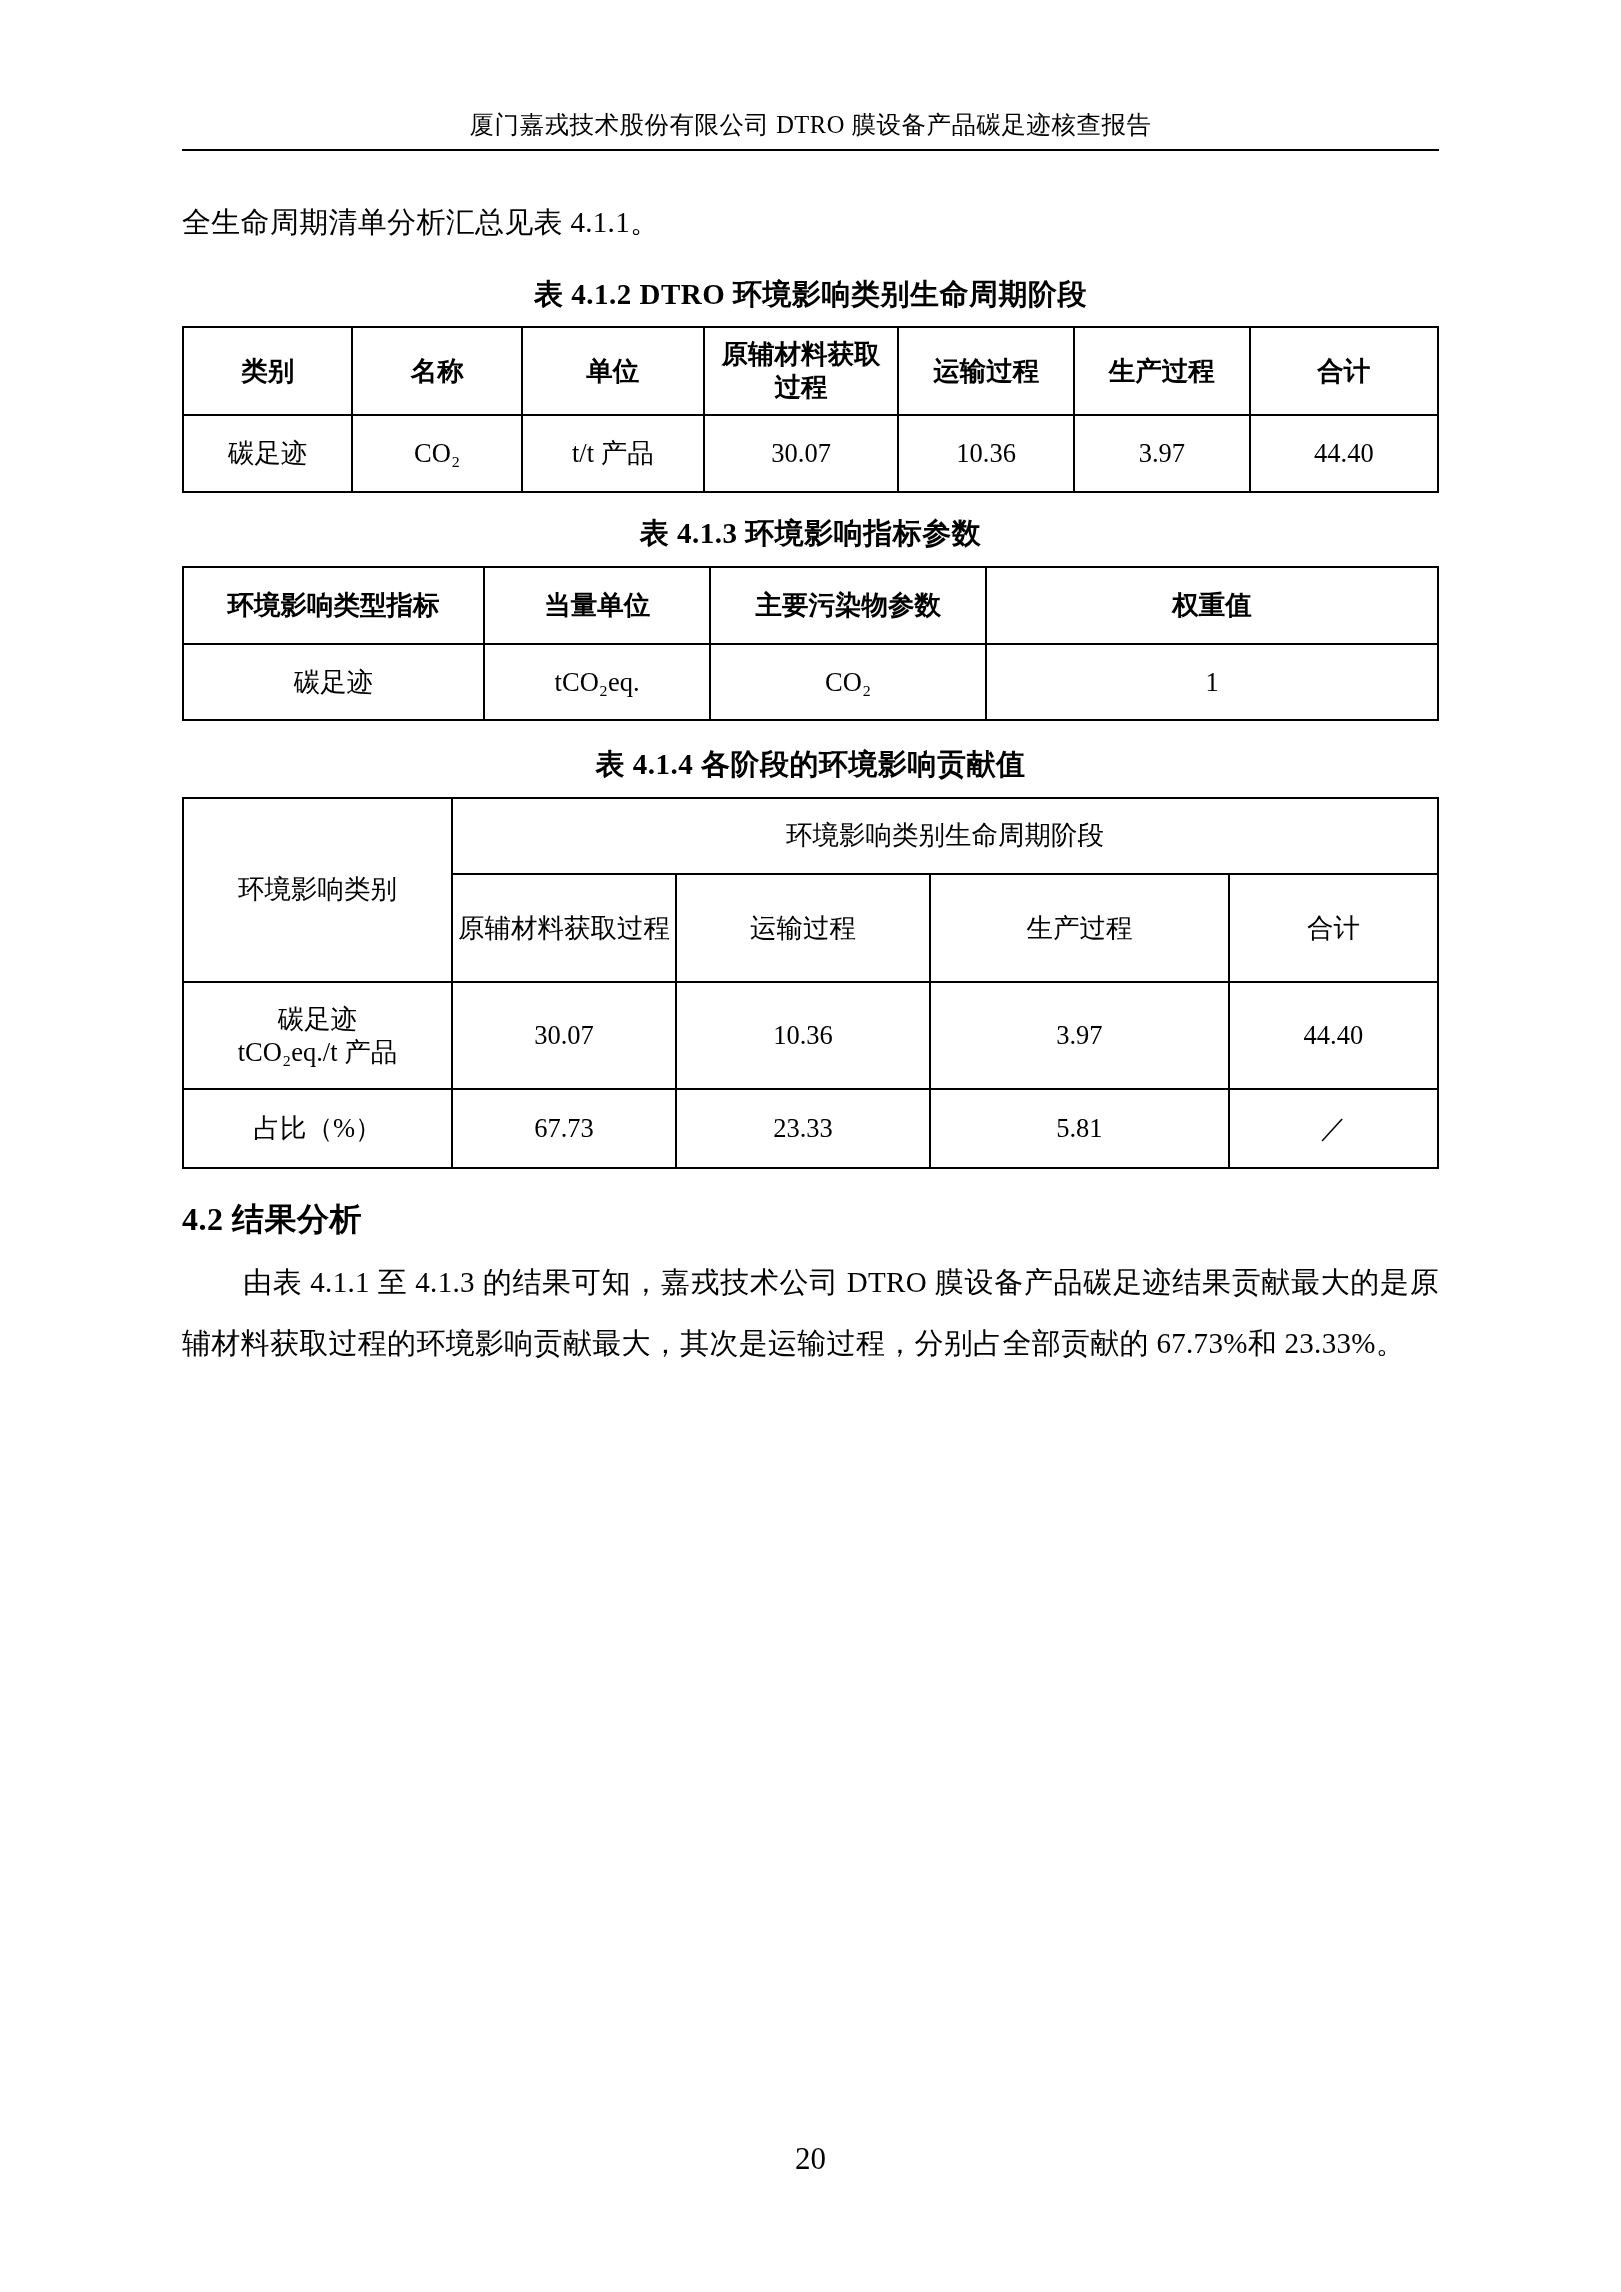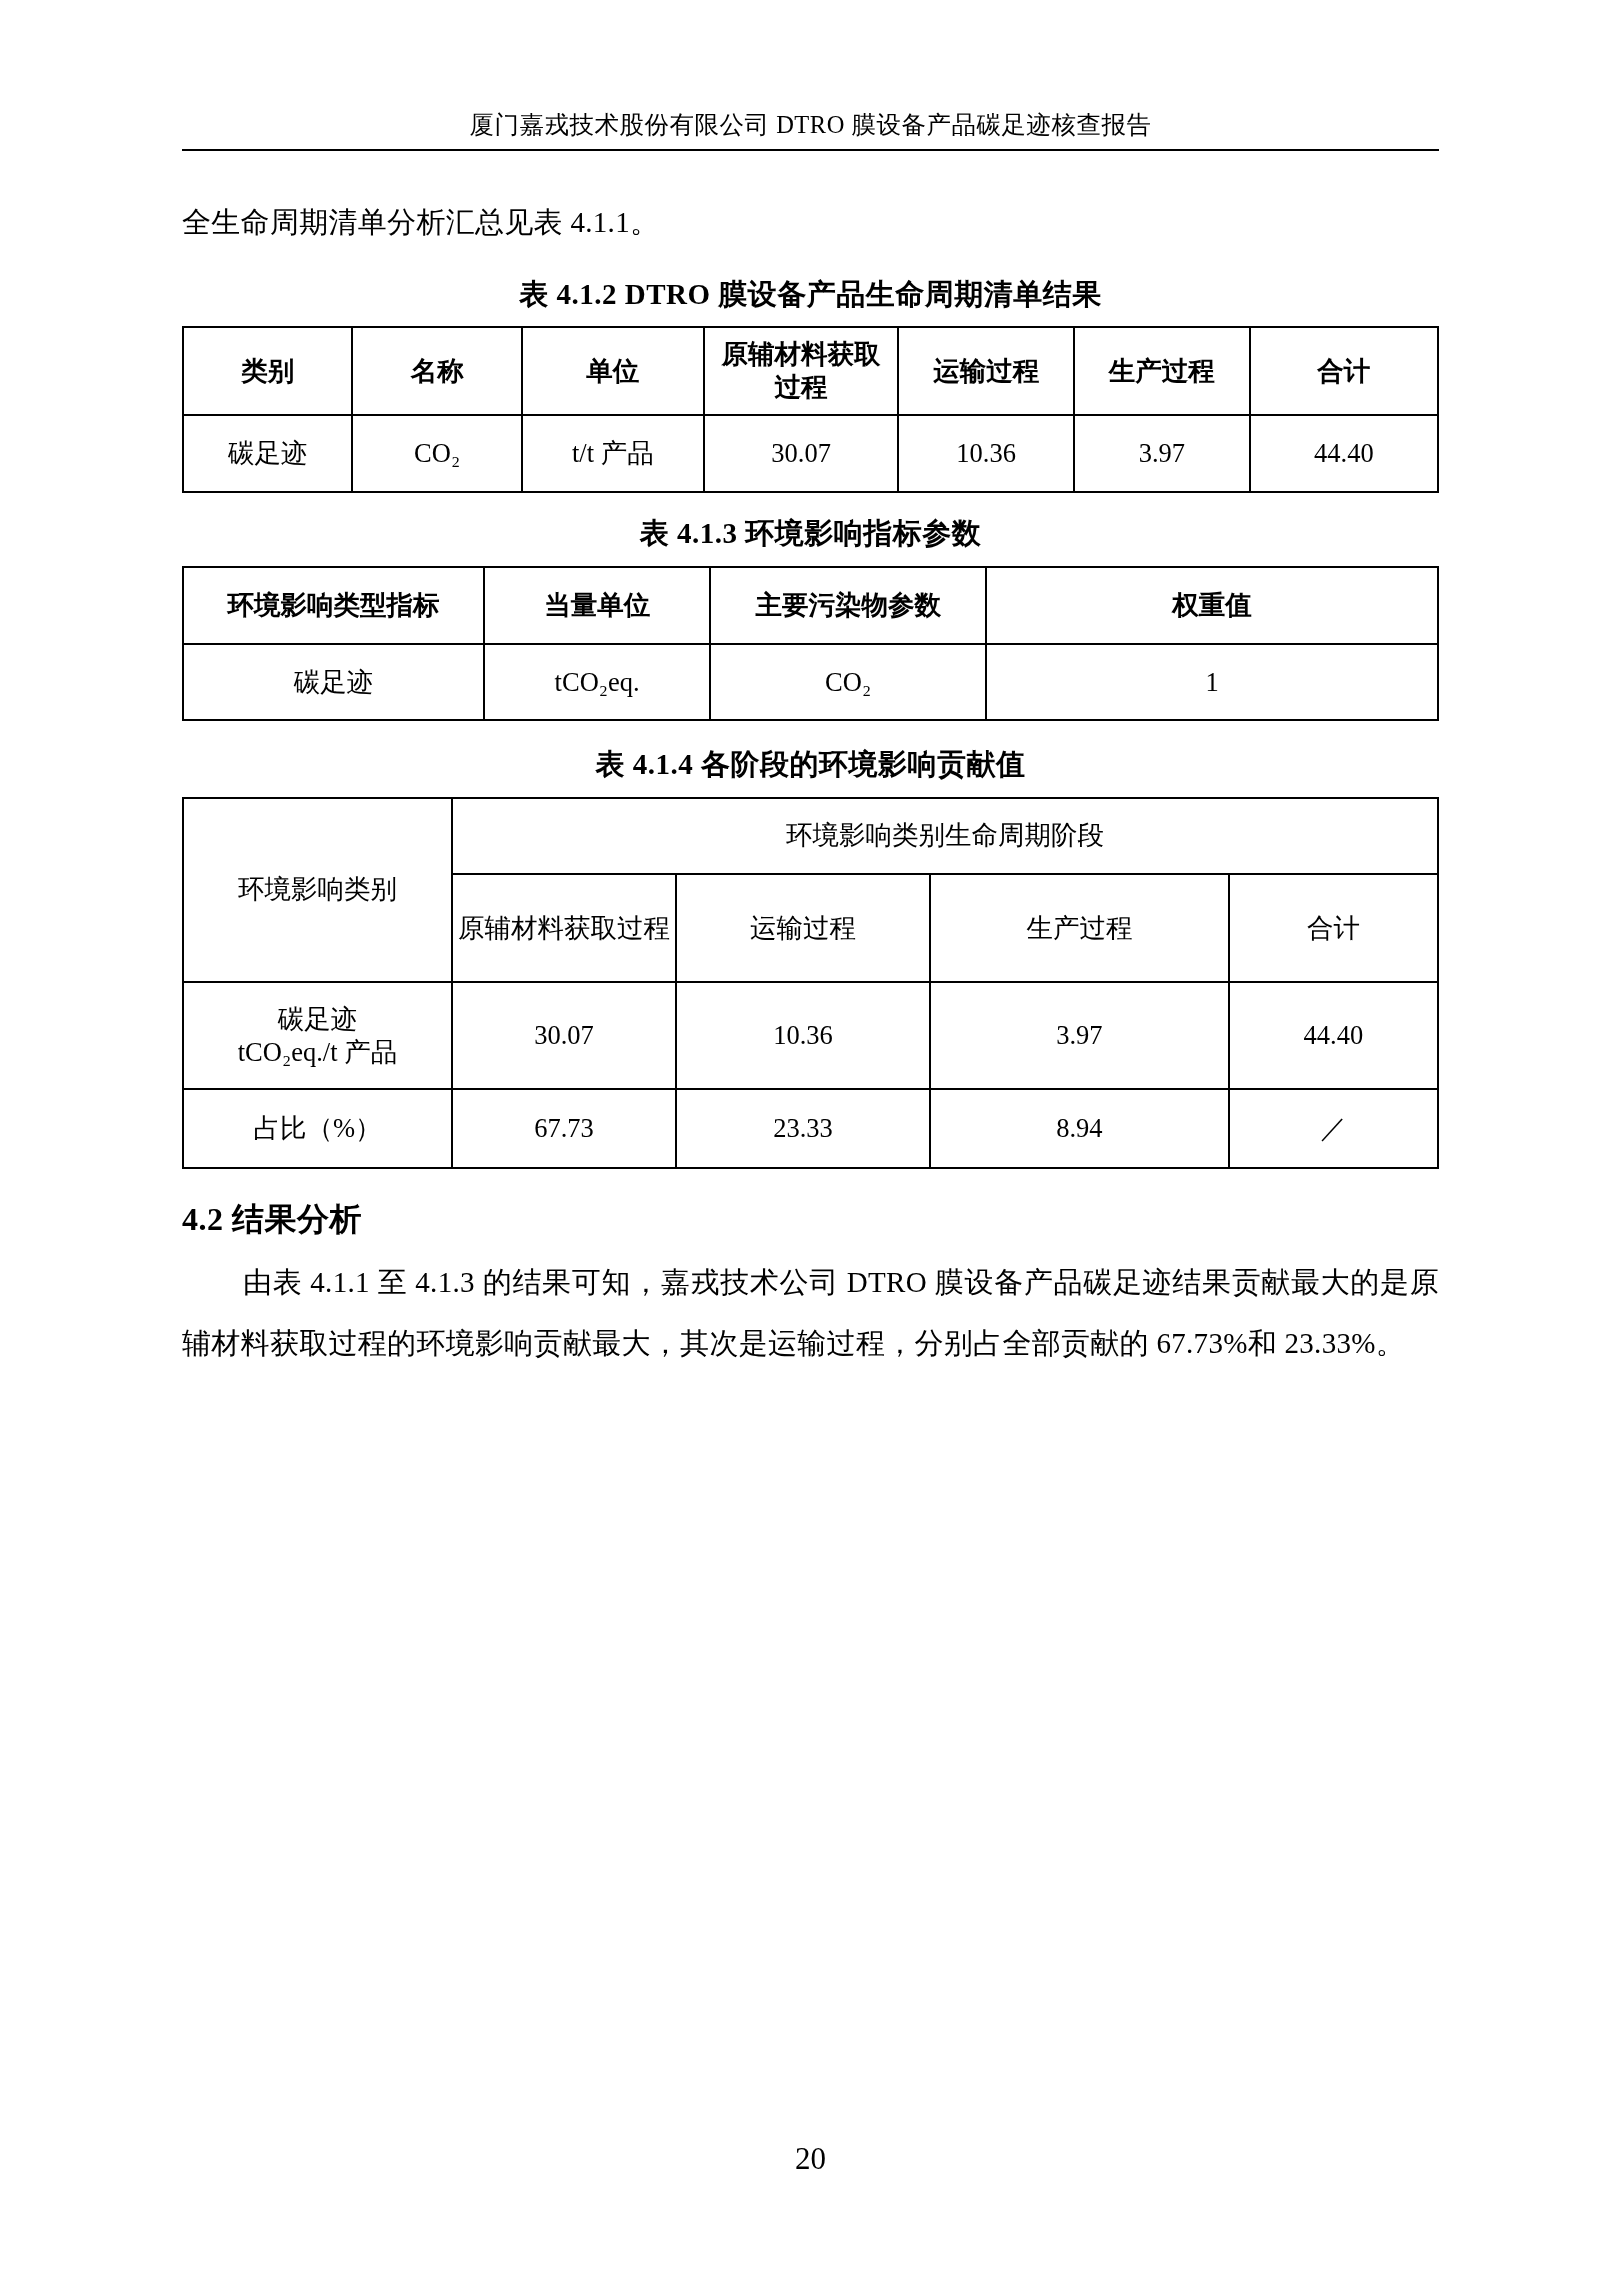--- a/index.html
+++ b/index.html
@@ -95,21 +95,21 @@
 
 <div class="page">
 
   <div class="header">厦门嘉戎技术股份有限公司 DTRO 膜设备产品碳足迹核查报告</div>
   <div class="header-rule"></div>
 
   <div class="content">
 
     <p class="body-text">全生命周期清单分析汇总见表 4.1.1。</p>
 
-    <div class="table-title">表 4.1.2    DTRO 膜设备产品生命周期清单结果</div>
+    <div class="table-title">表 4.1.2    DTRO 环境影响类别生命周期阶段</div>
 
     <table class="doc-table t1">
       <tbody>
           <tr>
         <th style="width:13.5%">类别</th>
         <th style="width:13.5%">名称</th>
         <th style="width:14.5%">单位</th>
         <th style="width:15.5%">原辅材料获取过程</th>
         <th style="width:14%">运输过程</th>
         <th style="width:14%">生产过程</th>
@@ -168,21 +168,21 @@
         </td>
         <td>30.07</td>
         <td>10.36</td>
         <td>3.97</td>
         <td>44.40</td>
       </tr>
       <tr>
         <td style="height:57px;">占比（%）</td>
         <td>67.73</td>
         <td>23.33</td>
-        <td>8.94</td>
+        <td>5.81</td>
         <td>／</td>
       </tr>
     </tbody>
       </table>
 
     <div class="section-head">4.2 结果分析</div>
 
     <p class="body-text indent">由表 4.1.1 至 4.1.3 的结果可知，嘉戎技术公司 DTRO 膜设备产品碳足迹结果贡献最大的是原辅材料获取过程的环境影响贡献最大，其次是运输过程，分别占全部贡献的 67.73%和 23.33%。</p>
 
   </div>

